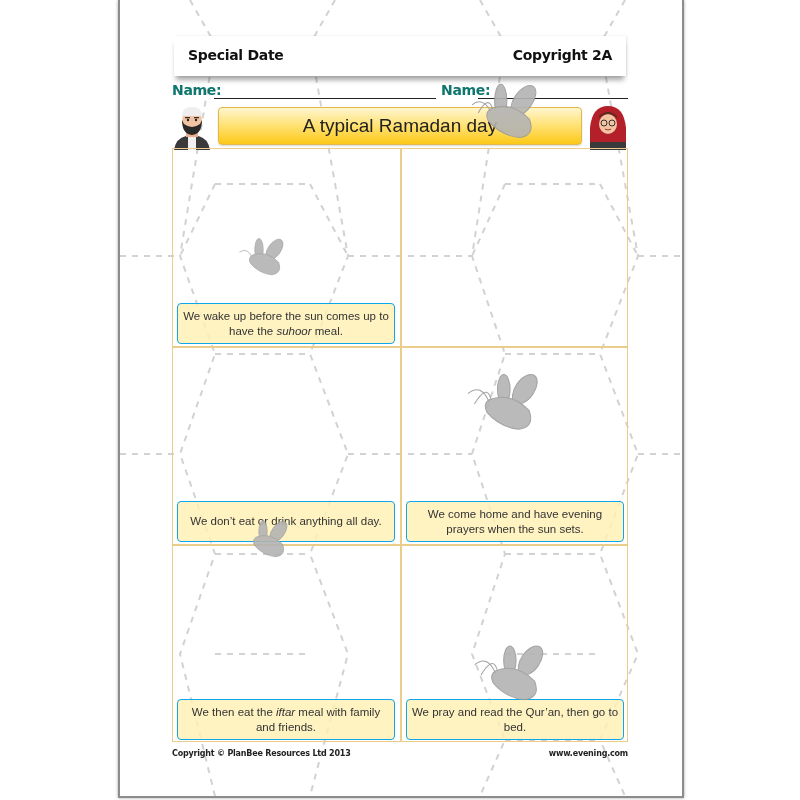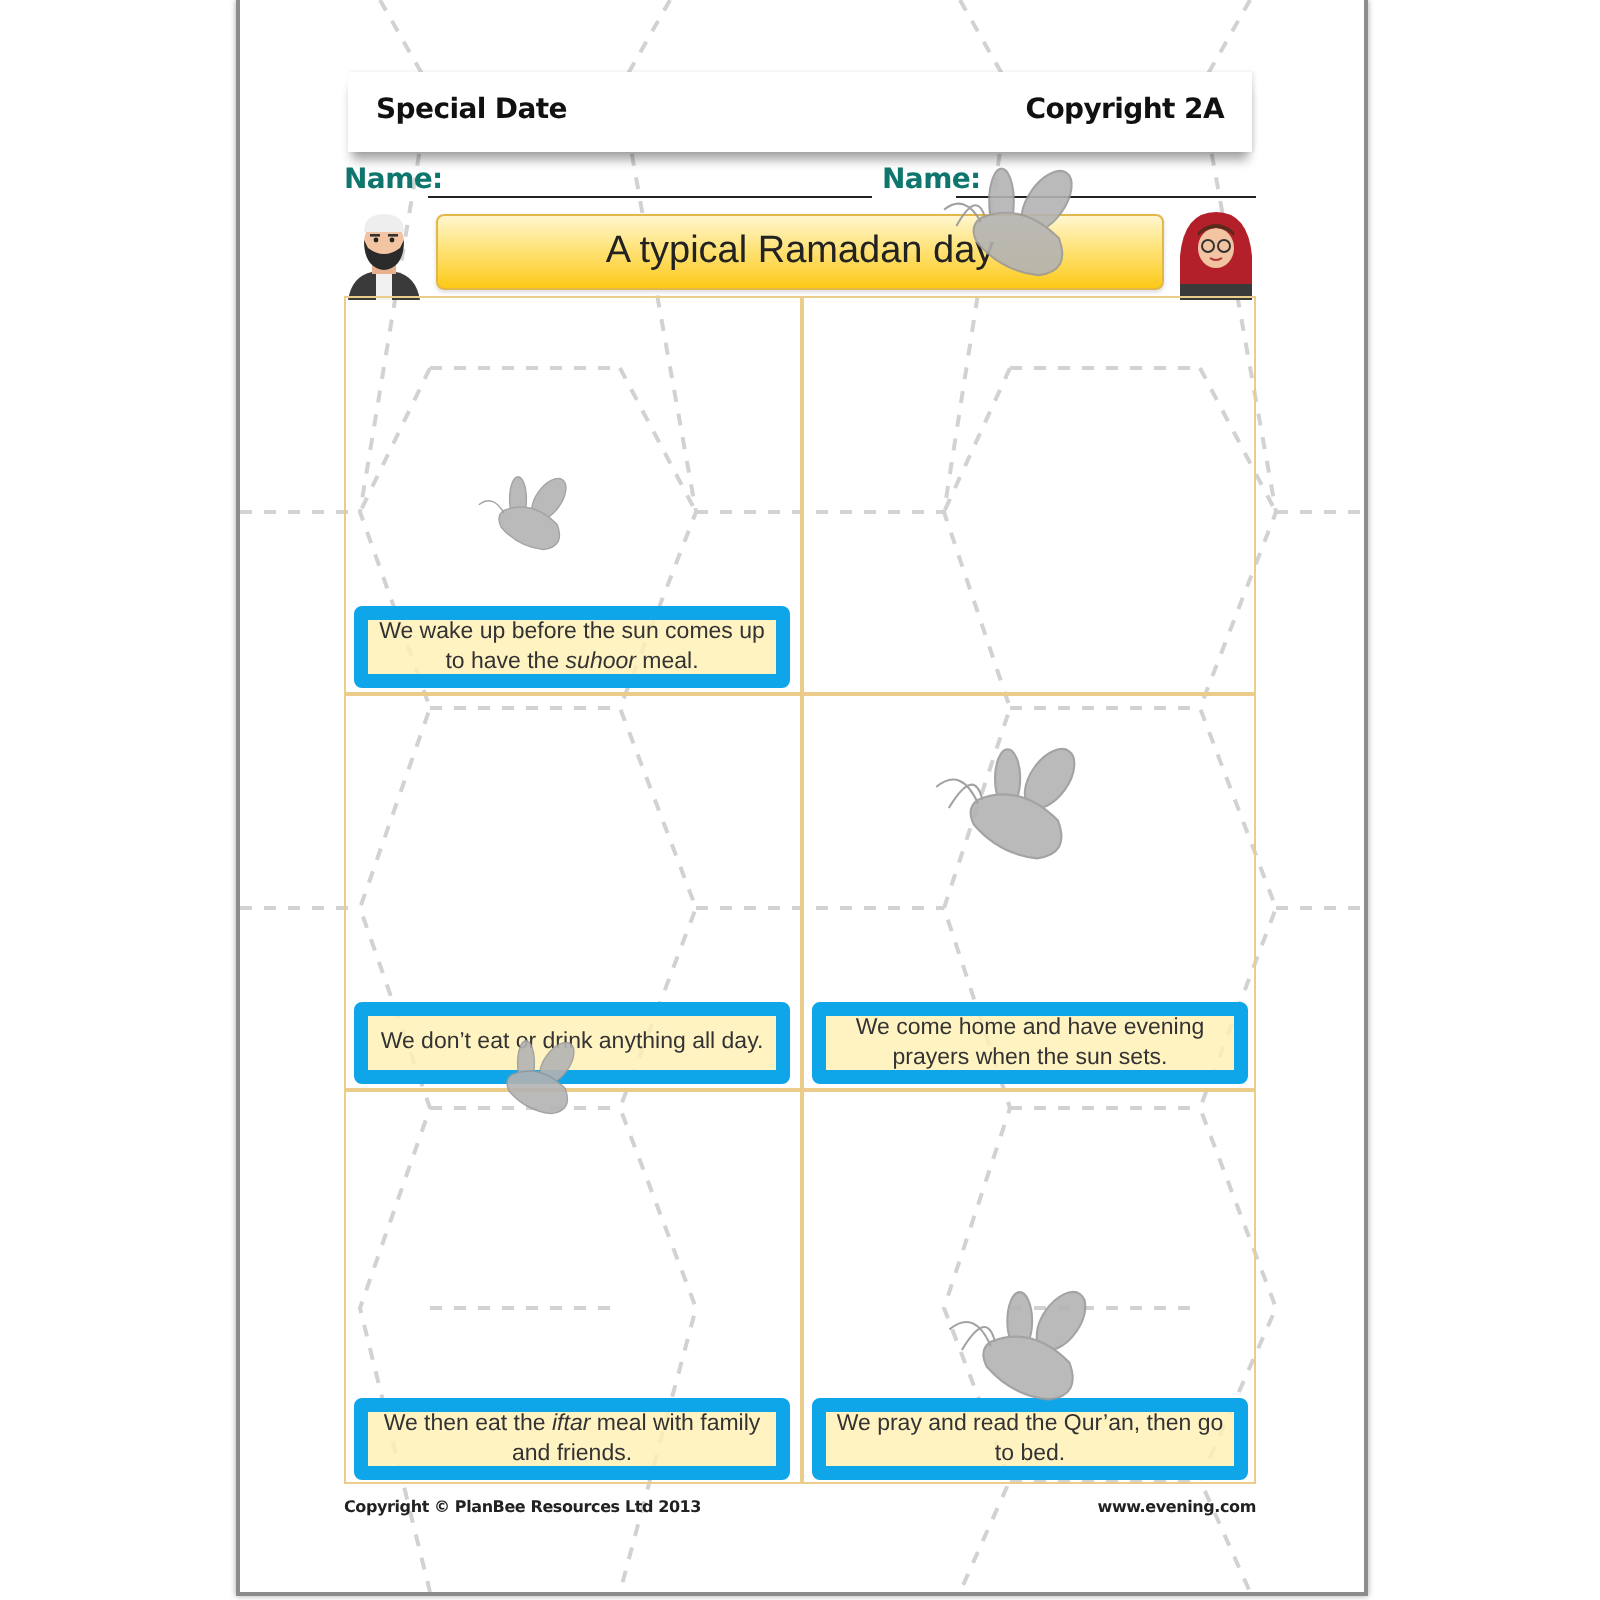--- a/index.html
+++ b/index.html
@@ -43,21 +43,21 @@
   .avatar-man { left: 172px; }
   .avatar-woman { left: 588px; }
   .grid {
     position: absolute; left: 172px; top: 148px; width: 456px; height: 594px;
     border: 1.5px solid #eccc8a; box-sizing: border-box;
   }
   .vline { position: absolute; left: 227px; top: 0; width: 1.5px; height: 100%; background: #eccc8a; }
   .hline { position: absolute; left: 0; width: 100%; height: 1.5px; background: #eccc8a; }
   .caption {
     position: absolute; width: 218px; height: 41px; box-sizing: border-box;
-    background: rgba(255,240,180,0.82); border: 7px solid #0ea5e9; border-radius: 4px;
+    background: rgba(255,240,180,0.82); border: 1px solid #0ea5e9; border-radius: 4px;
     display: flex; align-items: center; justify-content: center; text-align: center;
     font-family: "Liberation Sans", sans-serif; font-size: 11.5px; line-height: 15px; color: #333;
     padding: 0 4px;
   }
   .caption i { font-style: italic; }
   .footer-left, .footer-right {
     position: absolute; top: 749px; font-size: 8px; font-weight: bold; color: #222; letter-spacing: -0.2px;
   }
   .footer-left { left: 172px; }
   .footer-right { right: 172px; }

